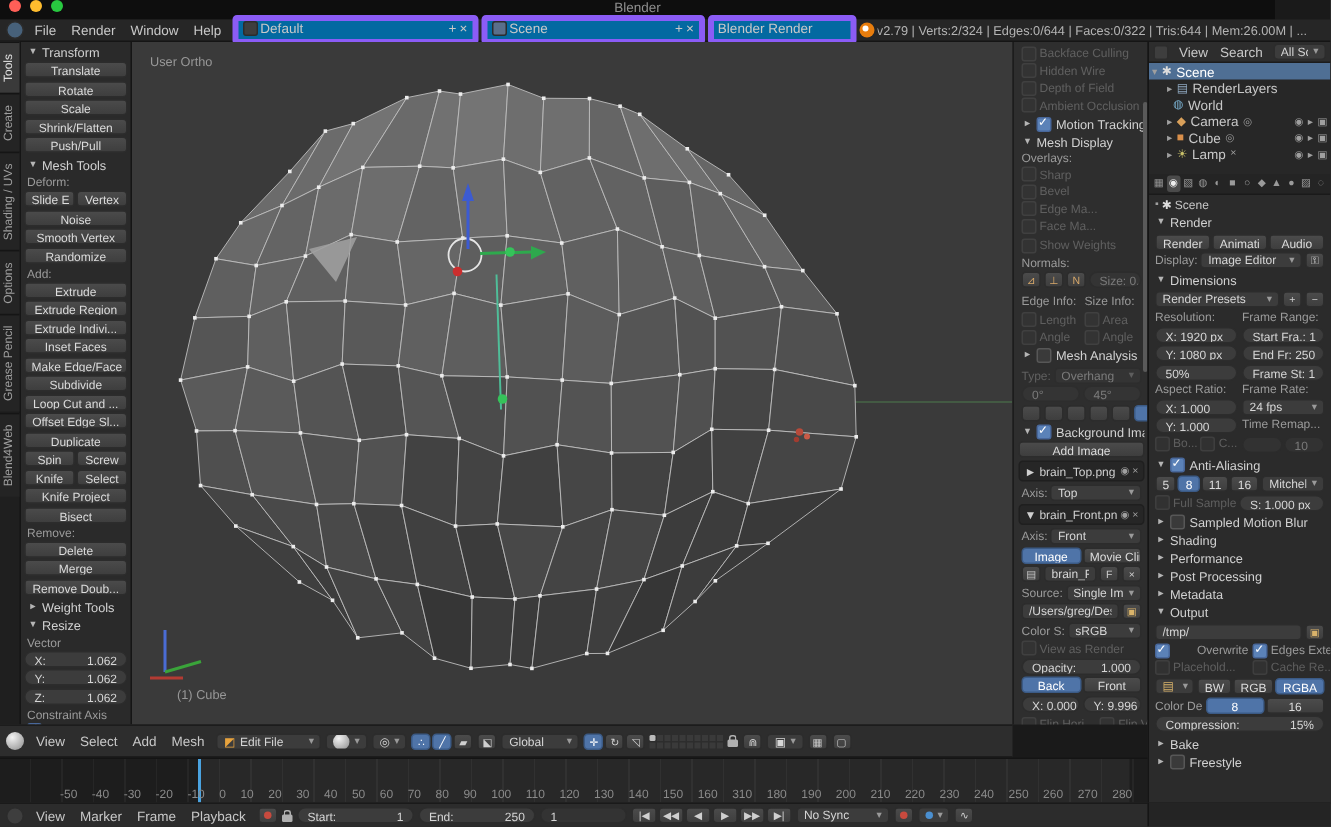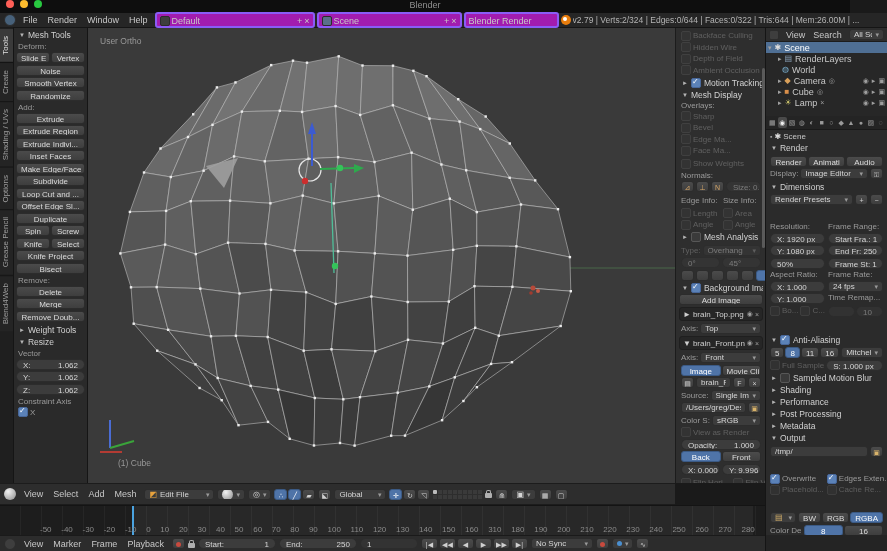--- a/index.html
+++ b/index.html
@@ -16,21 +16,21 @@
         line-height:11px;padding:0 6px;font-size:8px;display:flex;justify-content:space-between;
         overflow:hidden;white-space:nowrap;box-sizing:border-box}
   .dd{background:#3c3c3c;border:1px solid #2c2c2c;border-radius:3px;color:#d6d6d6;height:11px;
       line-height:11px;padding:0 4px;font-size:8px;display:flex;align-items:center;gap:3px;
       overflow:hidden;white-space:nowrap;box-sizing:border-box}
   .dd .grow{flex:1;overflow:hidden}
   .caret{color:#9a9a9a;font-size:7px}
   .lbl{color:#9b9b9b;font-size:8px;white-space:nowrap}
   .dim{opacity:.45}
   .row{display:flex;align-items:center;gap:2px;margin:1.5px 2px}
-  .grid2{display:grid;grid-template-columns:1fr 1fr;gap:1.5px 3px;margin:17px 2px}
+  .grid2{display:grid;grid-template-columns:1fr 1fr;gap:1.5px 3px;margin:2px 2px}
   .check{width:8px;height:8px;background:#3a3a3a;border:1px solid #575757;border-radius:2px;
          flex:none;position:relative}
   .on>.check,.check.on{background:#5b82b8;border-color:#48679a}
   .on>.check::after,.check.on::after{content:"✓";position:absolute;left:0px;top:-2px;color:#fff;font-size:8px}
   .phdr{display:flex;align-items:center;gap:3px;height:12px;color:#d2d2d2;font-size:8.5px;padding:0 3px;white-space:nowrap;overflow:hidden}
   .phdr .tri{font-size:6px;color:#b5b5b5}
   .menu-item{color:#c8c8c8;padding:0 5px;white-space:nowrap}
   .iconbtn{width:13px;height:11px;line-height:11px;text-align:center;background:linear-gradient(#4b4b4b,#3e3e3e);
            border:1px solid #2c2c2c;border-radius:3px;font-size:7px;color:#cfcfcf;box-sizing:border-box;flex:none}
   .iconbtn.on{background:#4f74a8;border-color:#3b5a85;color:#fff}
@@ -38,21 +38,21 @@
   
   #titlebar{left:0;top:0;width:850px;height:13px;background:#0e0e0e;display:flex;align-items:flex-start}
   .light{width:8px;height:8px;border-radius:50%;margin-left:6px;flex:none}
   #titlebar .title{position:absolute;left:0;right:0;text-align:center;color:#8f8f8f;font-size:9px}
   
   #infobar{left:0;top:13px;width:887px;height:15px;background:#262626;border-bottom:1px solid #151515;
            display:flex;align-items:center;gap:2px;box-sizing:border-box;padding:0 4px}
   .blogo{width:10px;height:10px;border-radius:50%;background:#e87d0d;position:relative;flex:none}
   .blogo::after{content:"";position:absolute;left:2.5px;top:2px;width:4px;height:4px;border-radius:50%;background:#fff}
   #infobar .stats{color:#b4b4b4;font-size:8.5px;white-space:nowrap;overflow:hidden}
-  .selbox{display:flex;align-items:flex-end;gap:2px;background:#a21caf;border:2px solid #8b5cf6;border-radius:3px;height:12px;padding:0 3px}
+  .selbox{display:flex;align-items:flex-start;gap:2px;background:#0369a1;border:4px solid #8b5cf6;border-radius:3px;height:12px;padding:0 3px}
   
   #shelf-tabs{left:0;top:28px;width:14px;height:455px;background:#1f1f1f;border-right:1px solid #151515;box-sizing:border-box}
   .vtab{writing-mode:vertical-rl;transform:rotate(180deg);color:#9f9f9f;font-size:8px;padding:7px 1px;
         border-bottom:1px solid #151515;background:#242424;text-align:center;width:13px;box-sizing:border-box;white-space:nowrap}
   .vtab.on{background:#3a3a3a;color:#e0e0e0}
   #shelf{left:14px;top:28px;width:74px;height:455px;background:#2a2a2a;border-right:1px solid #151515;
          box-sizing:border-box;padding:1px 2px;overflow:hidden}
   #shelf .sec{margin-bottom:2px}
   
   #viewport{left:88px;top:28px;width:587px;height:455px;background:#3a3a3a;overflow:hidden}
@@ -137,20 +137,34 @@
 
 <div class="vtab on">Tools</div>
     <div class="vtab">Create</div>
     <div class="vtab">Shading / UVs</div>
     <div class="vtab">Options</div>
     <div class="vtab">Grease Pencil</div>
     <div class="vtab">Blend4Web</div>
   </div>
 
 <div id="shelf" class="abs">
+  <div class="sec">
+    <div class="phdr">
+      <span class="tri">▼</span>
+      <span>Transform</span>
+    </div>
+    <div>
+
+    <div class="btn full">Translate</div>
+        <div class="btn full">Rotate</div>
+        <div class="btn full">Scale</div>
+        <div class="btn full">Shrink/Flatten</div>
+        <div class="btn full">Push/Pull</div>
+      </div>
+  </div>
   <div class="sec">
     <div class="phdr">
       <span class="tri">▼</span>
       <span>Mesh Tools</span>
     </div>
     <div class="lbl" style="margin:1px 2px">Deform:</div>
     <div class="row" style="gap:1px;margin:0 0 1.5px">
       <div class="btn" style="flex:1">Slide E</div>
       <div class="btn" style="flex:1">Vertex</div>
     </div>
@@ -974,21 +988,21 @@
     <span class="tri">▼</span>
     <span>Output</span>
   </div>
   <div class="row">
     <span class="dd" style="flex:1">
       <span class="grow">/tmp/</span>
       </span>
     <span class="iconbtn" style="color:#d9b36a">▣</span>
   </div>
   <div class="grid2">
-    <span style="display:flex;gap:2px">
+    <span style="display:flex;gap:18px">
         <span class="check on"></span>
       <span class="lbl">Overwrite</span>
       </span>
     <span style="display:flex;gap:2px">
         <span class="check on"></span>
       <span class="lbl">Edges Exten...</span>
       </span>
     <span style="display:flex;gap:2px">
         <span class="check dim"></span>
       <span class="lbl dim">Placehold...</span>

